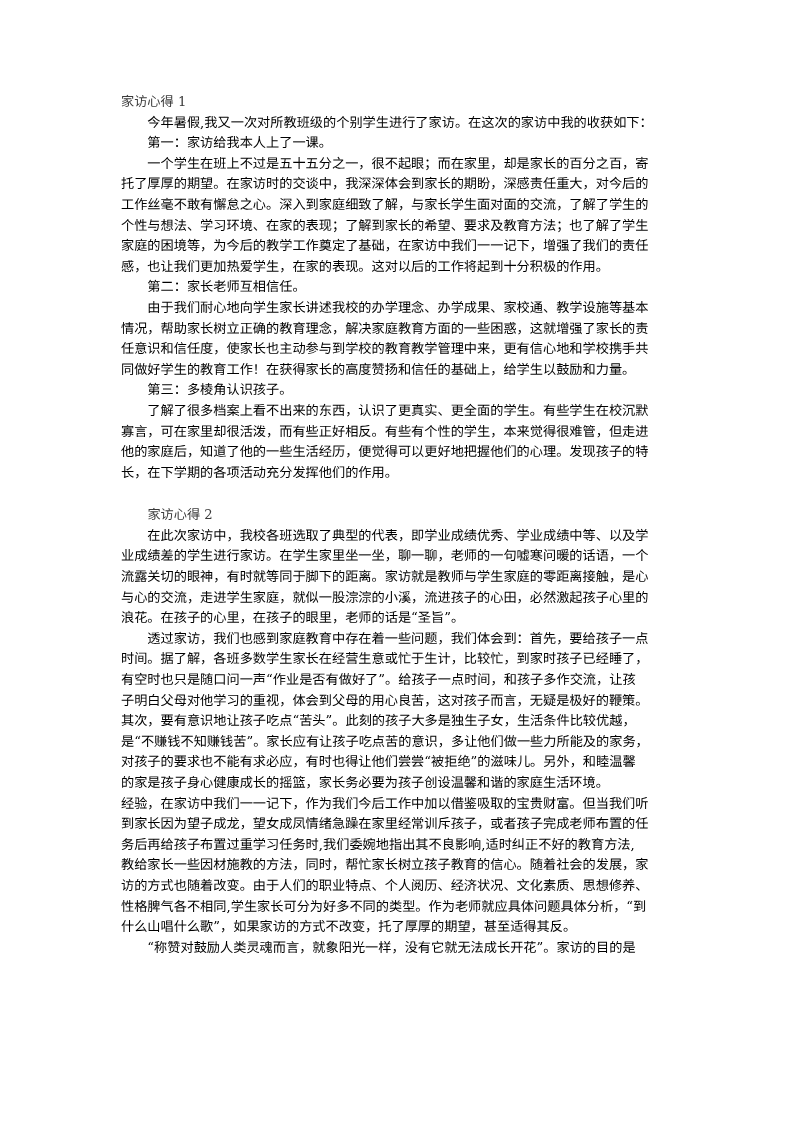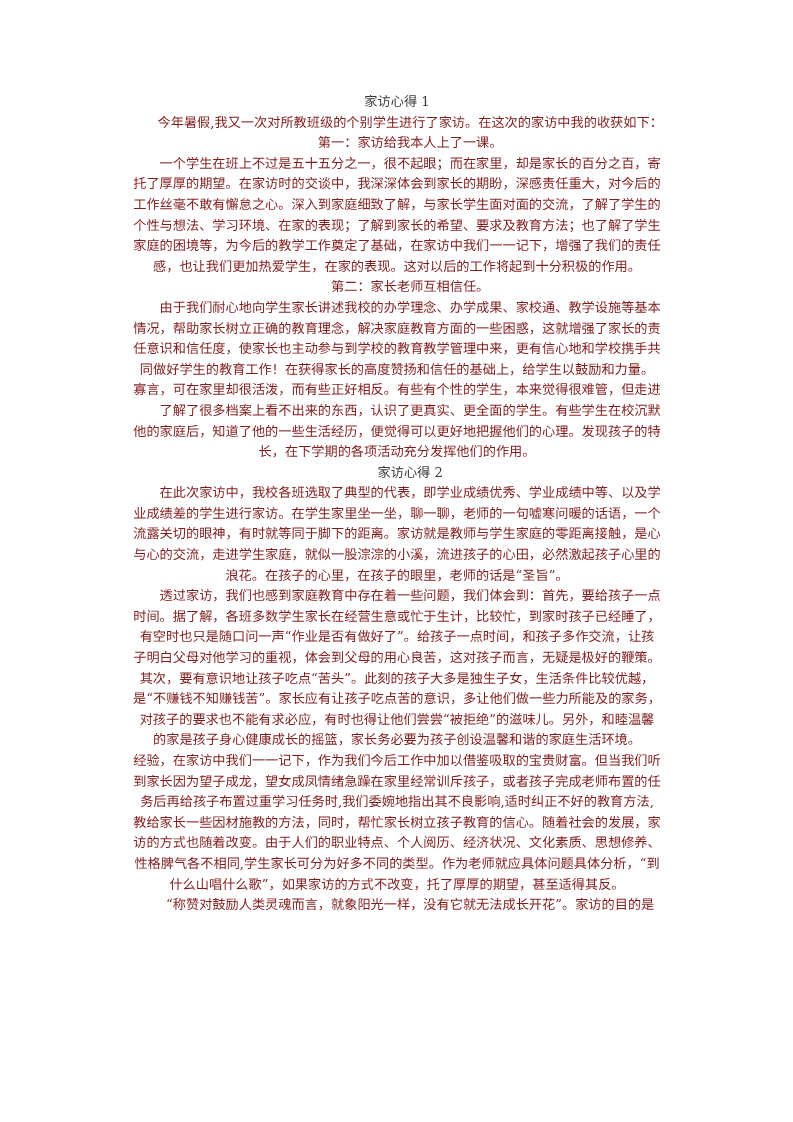--- a/index.html
+++ b/index.html
@@ -13,43 +13,43 @@
     color: #333333;
   }
   .page {
     position: relative;
     width: 793px;
     height: 1122px;
     background: #ffffff;
     margin: 0 auto;
     overflow: hidden;
     box-sizing: border-box;
-    text-align: center;
   }
   .content {
     position: absolute;
     left: 121px;
     top: 92px;
     width: 552px;
   }
   .heading {
     font-size: 13.2px;
     line-height: 20.6px;
     color: #3a3a3a;
     white-space: pre-wrap;
   }
   .indent {
     text-indent: 26.4px;
+    margin-top: 22px;
   }
   
   .ln {
     display: block;
     font-size: 13.2px;
     line-height: 20.6px;
-    color: #7f1d1d;
+    color: #000000;
     white-space: pre;
   }
 </style>
 </head>
 <body>
 
 <div class="page">
   <div class="content">
 
     <div>
@@ -61,22 +61,23 @@
         <span class="ln">托了厚厚的期望。在家访时的交谈中，我深深体会到家长的期盼，深感责任重大，对今后的</span>
         <span class="ln">工作丝毫不敢有懈怠之心。深入到家庭细致了解，与家长学生面对面的交流，了解了学生的</span>
         <span class="ln">个性与想法、学习环境、在家的表现；了解到家长的希望、要求及教育方法；也了解了学生</span>
         <span class="ln">家庭的困境等，为今后的教学工作奠定了基础，在家访中我们一一记下，增强了我们的责任</span>
         <span class="ln">感，也让我们更加热爱学生，在家的表现。这对以后的工作将起到十分积极的作用。</span>
         <span class="ln">　　第二：家长老师互相信任。</span>
         <span class="ln">　　由于我们耐心地向学生家长讲述我校的办学理念、办学成果、家校通、教学设施等基本</span>
         <span class="ln">情况，帮助家长树立正确的教育理念，解决家庭教育方面的一些困惑，这就增强了家长的责</span>
         <span class="ln">任意识和信任度，使家长也主动参与到学校的教育教学管理中来，更有信心地和学校携手共</span>
         <span class="ln">同做好学生的教育工作！在获得家长的高度赞扬和信任的基础上，给学生以鼓励和力量。</span>
+        <span class="ln">　　第三：多棱角认识孩子。</span>
+        <span class="ln">　　了解了很多档案上看不出来的东西，认识了更真实、更全面的学生。有些学生在校沉默</span>
         <span class="ln">寡言，可在家里却很活泼，而有些正好相反。有些有个性的学生，本来觉得很难管，但走进</span>
-        <span class="ln">　　了解了很多档案上看不出来的东西，认识了更真实、更全面的学生。有些学生在校沉默</span>
         <span class="ln">他的家庭后，知道了他的一些生活经历，便觉得可以更好地把握他们的心理。发现孩子的特</span>
         <span class="ln">长，在下学期的各项活动充分发挥他们的作用。</span>
       </div>
     </div>
 
     <div>
       <div class="heading indent">家访心得 2</div>
       <div class="doc-block">
         <span class="ln">　　在此次家访中，我校各班选取了典型的代表，即学业成绩优秀、学业成绩中等、以及学</span>
         <span class="ln">业成绩差的学生进行家访。在学生家里坐一坐，聊一聊，老师的一句嘘寒问暖的话语，一个</span>

